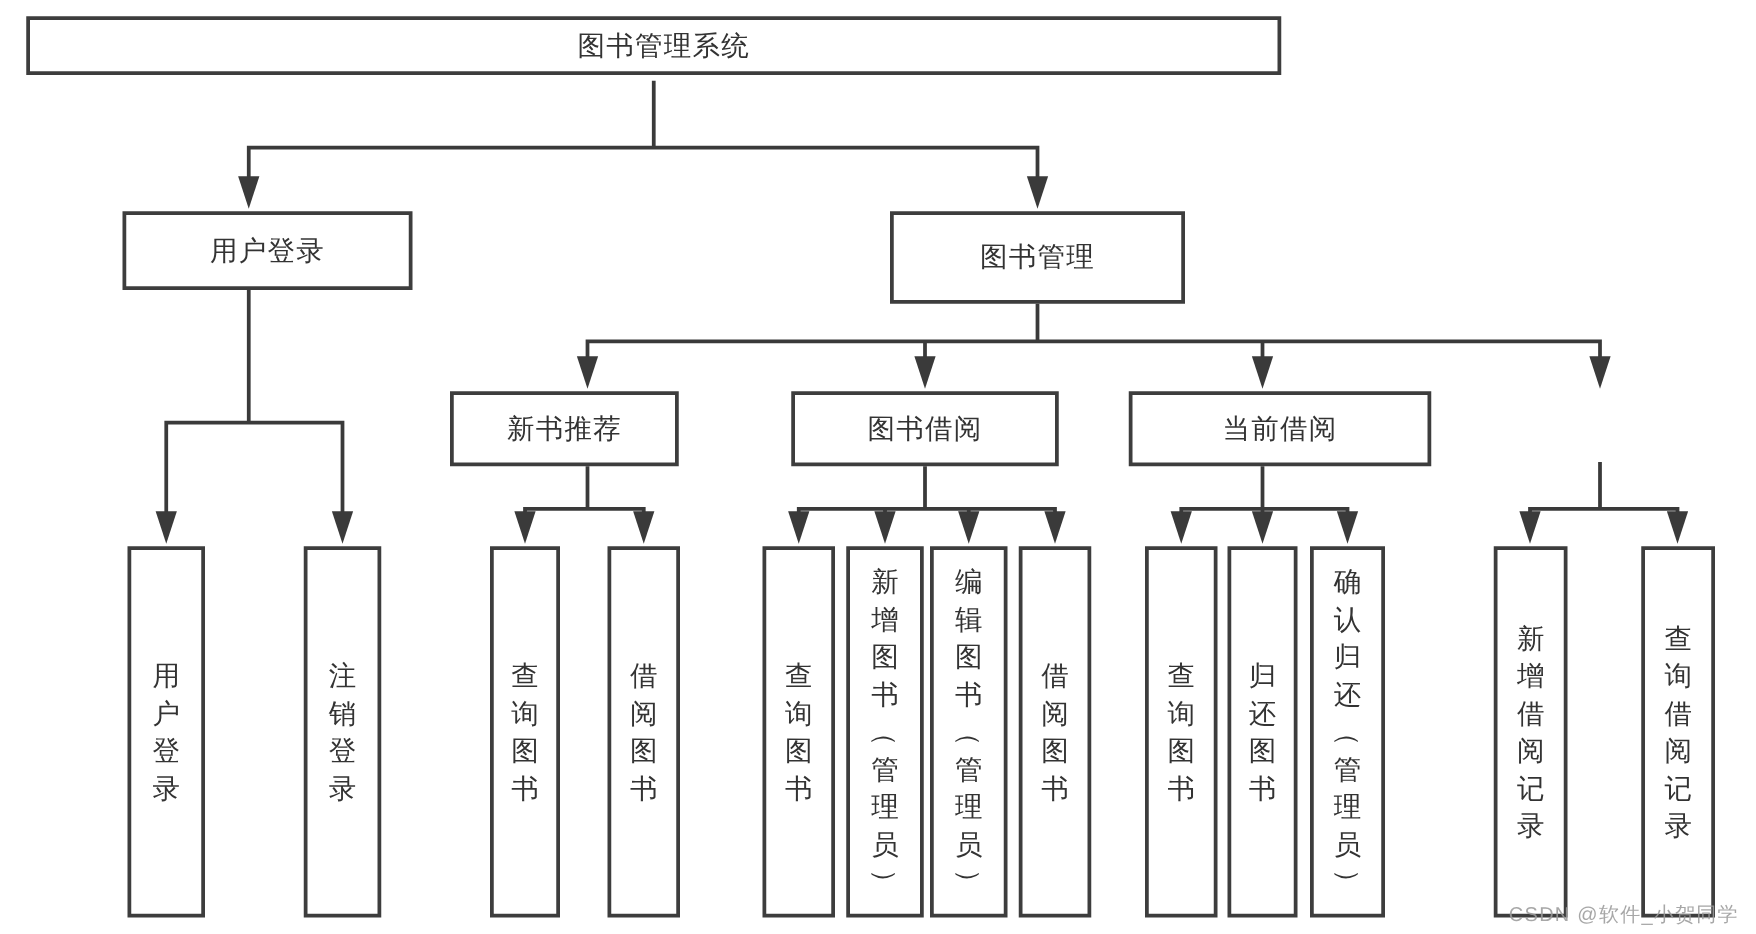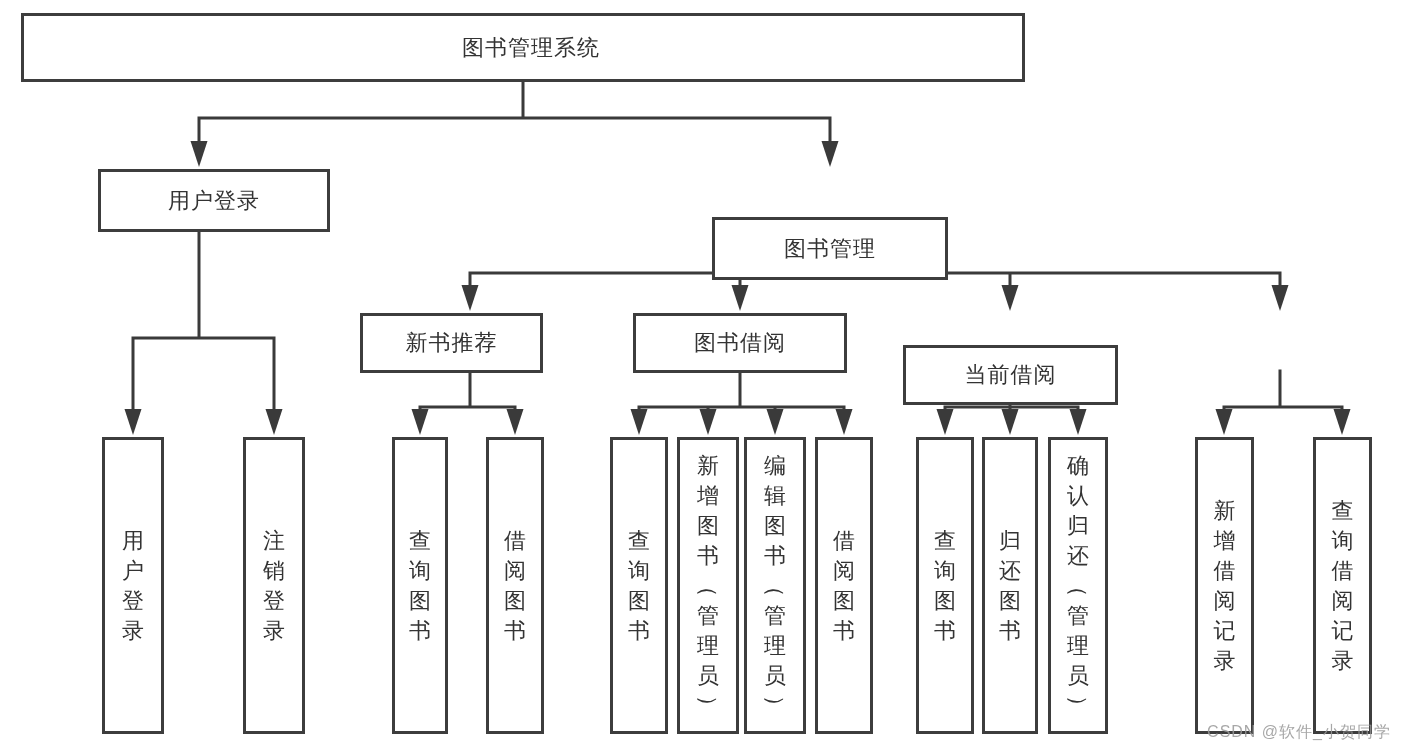--- a/index.html
+++ b/index.html
@@ -49,26 +49,26 @@
     right: 14px;
     bottom: 4px;
     font-size: 16px;
     letter-spacing: 1px;
     color: rgba(155, 155, 155, 0.88);
     z-index: 5;
     white-space: nowrap;
   }
 
   
-  .n-root  { left: 21px;   top: 13px;  width: 1004px; height: 69px; padding-left: 16px; }
+  .n-root  { left: 21px;   top: 13px;  width: 1004px; height: 47px; padding-left: 16px; }
   .n-b0    { left: 83px;   top: 169px; width: 232px;  height: 63px; margin-left: 15px; }
-  .n-b1    { left: 712px;  top: 169px; width: 236px;  height: 63px; margin-top: 48px; }
+  .n-b1    { left: 712px;  top: 169px; width: 236px;  height: 74px; }
   .n-c0    { left: 360px;  top: 313px; width: 183px;  height: 60px; }
   .n-c1    { left: 633px;  top: 313px; width: 214px;  height: 60px; }
-  .n-c2    { left: 903px;  top: 313px; width: 215px;  height: 60px; margin-top: 32px; }
+  .n-c2    { left: 903px;  top: 313px; width: 242px;  height: 60px; }
   .n-c3    { left: 1173px; top: 313px; width: 214px;  height: 60px; }
   .n-l0    { left: 102px;  top: 437px; width: 62px;   height: 297px; }
   .n-l1    { left: 243px;  top: 437px; width: 62px;   height: 297px; }
   .n-l2    { left: 392px;  top: 437px; width: 56px;   height: 297px; }
   .n-l3    { left: 486px;  top: 437px; width: 58px;   height: 297px; }
   .n-l4    { left: 610px;  top: 437px; width: 58px;   height: 297px; }
   .n-l5    { left: 677px;  top: 437px; width: 62px;   height: 297px; }
   .n-l6    { left: 744px;  top: 437px; width: 62px;   height: 297px; }
   .n-l7    { left: 815px;  top: 437px; width: 58px;   height: 297px; }
   .n-l8    { left: 916px;  top: 437px; width: 58px;   height: 297px; }

